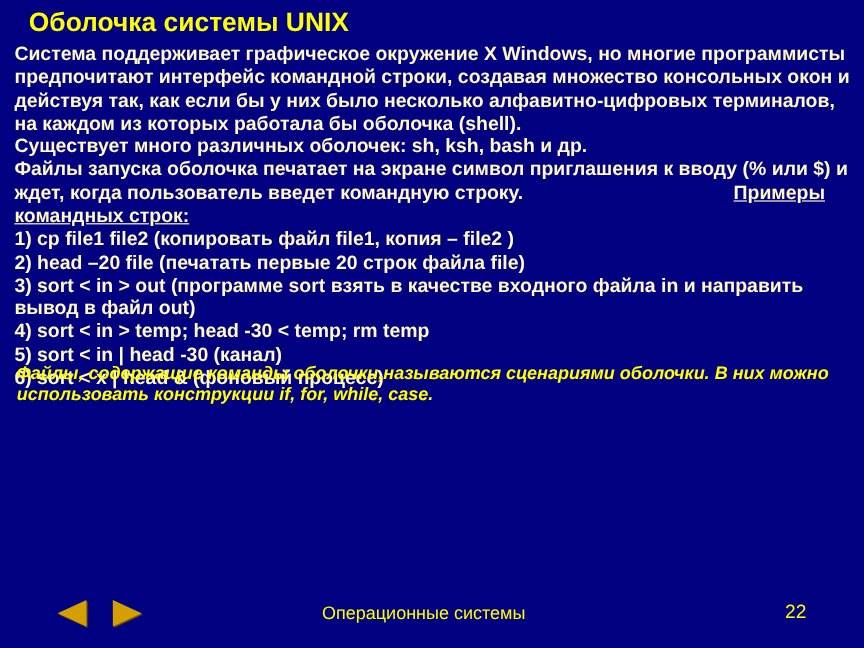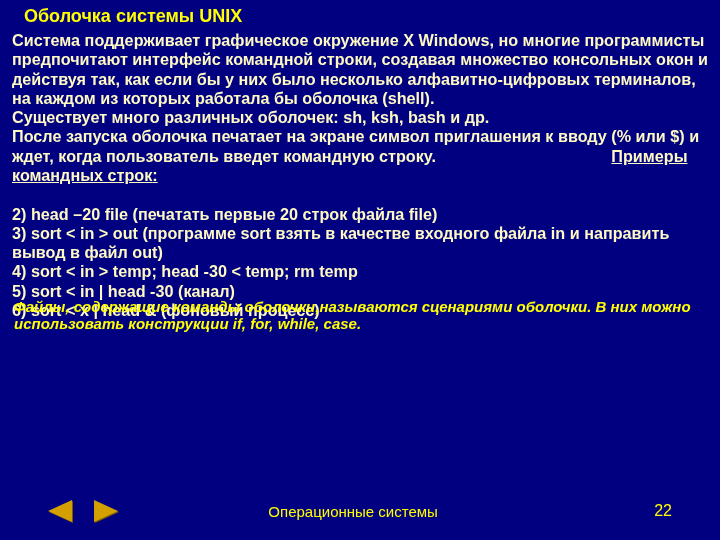--- a/index.html
+++ b/index.html
@@ -13,21 +13,21 @@
   }
   .slide {
     width: 720px;
     height: 540px;
     position: relative;
     box-sizing: border-box;
   }
   .title {
     color: #ffff00;
     font-weight: bold;
-    font-size: 18px;
+    font-size: 22px;
     padding: 6px 0 4px 24px;
   }
   .body {
     color: #fef9c3;
     font-weight: bold;
     font-size: 16.2px;
     line-height: 1.19;
     padding: 0 12px 0 12px;
   }
   .u { text-decoration: underline; }
@@ -97,24 +97,24 @@
 </head>
 <body>
 
 <div class="slide">
 
   <div class="title">Оболочка системы UNIX</div>
 
   <div class="body">
     <span>Система поддерживает графическое окружение X Windows, но многие программисты предпочитают интерфейс командной строки, создавая множество консольных окон и действуя так, как если бы у них было несколько алфавитно-цифровых терминалов, на каждом из которых работала бы  оболочка (shell).</span><br>
     <span>Существует много различных оболочек: sh, ksh, bash и др.</span><br>
-    <span>После запуска оболочка печатает на экране символ приглашения к вводу  (%  или  $) и ждет, когда пользователь введет командную строку.</span>
+    <span>Файлы запуска оболочка печатает на экране символ приглашения к вводу  (%  или  $) и ждет, когда пользователь введет командную строку.</span>
     &nbsp;&nbsp;&nbsp;&nbsp;&nbsp;&nbsp;&nbsp;&nbsp;&nbsp;&nbsp;&nbsp;&nbsp;&nbsp;&nbsp;&nbsp;&nbsp;&nbsp;&nbsp;&nbsp;&nbsp;&nbsp;&nbsp;&nbsp;&nbsp;&nbsp;&nbsp;&nbsp;&nbsp;&nbsp;&nbsp;&nbsp;&nbsp;&nbsp;&nbsp;&nbsp;&nbsp;&nbsp;
     <span class="u">Примеры командных строк</span><span class="u">:</span><br>
-    <br>
+    <span>1)   cp  file1 file2   (копировать файл file1, копия – file2 )</span><br>
     <span>2)   head –20  file  (печатать первые 20 строк файла file)</span><br>
     <span>3)   sort  &lt;  in  &gt;  out  (программе sort взять в качестве входного файла in и направить вывод в файл out)</span><br>
     <span>4)  sort  &lt;  in  &gt; temp;  head  -30  &lt; temp;  rm  temp</span><br>
     <span>5)  sort  &lt;  in  |  head  -30   (канал)</span><br>
     <span>6)  sort  &lt;  x  |   head  &amp;   (фоновый процесс)</span>
   </div>
 
   <div class="ital-note">Файлы, содержащие команды оболочки,называются сценариями оболочки. В них можно использовать конструкции if, for, while, case.</div>
 
   <div class="footer">

